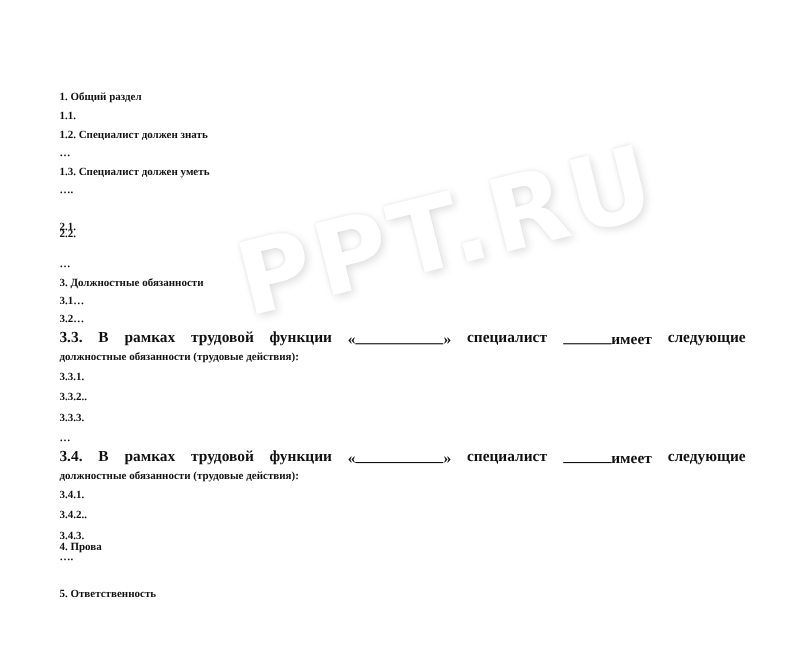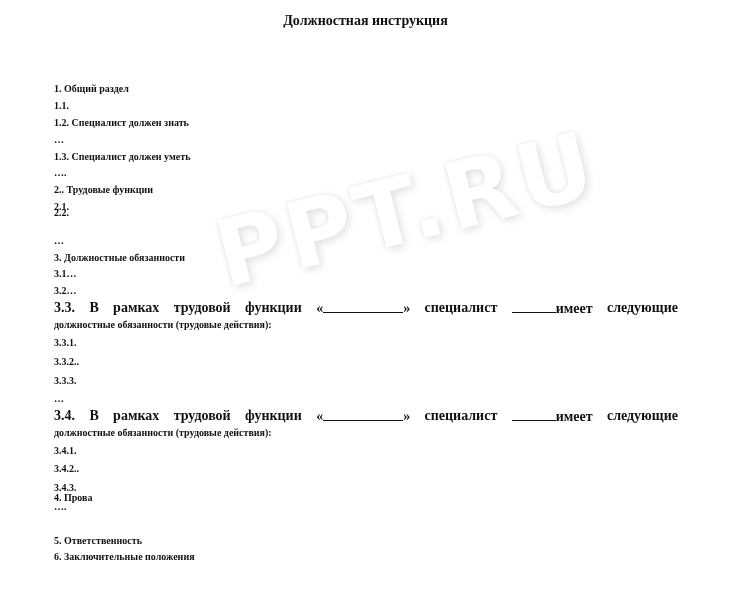--- a/index.html
+++ b/index.html
@@ -19,29 +19,27 @@
                text-shadow: 2px 3px 8px rgba(0,0,0,0.13), -1px -1px 3px rgba(0,0,0,0.05);
                pointer-events: none; }
 </style>
 </head>
 <body>
 
 <div class="page">
 
   <div class="watermark">PPT.RU</div>
 
-  <div class="title" style="top:12px">Должностная инструкция</div>
 
   <div class="line" style="top:80px">1. Общий раздел</div>
   <div class="line" style="top:97px">1.1.</div>
   <div class="line" style="top:114px">1.2. Специалист должен знать</div>
   <div class="line" style="top:131px">…</div>
   <div class="line" style="top:148px">1.3. Специалист должен уметь</div>
   <div class="line" style="top:164px">….</div>
-  <div class="line" style="top:181px">2.. Трудовые функции</div>
   <div class="line" style="top:198px">2.1.</div>
   <div class="line" style="top:204px">2.2.</div>
   <div class="line" style="top:232px">…</div>
   <div class="line" style="top:249px">3. Должностные обязанности</div>
   <div class="line" style="top:265px">3.1…</div>
   <div class="line" style="top:282px">3.2…</div>
 
   <div class="just" style="top:299px">
     <span>3.3.</span>
     <span>В</span>
@@ -71,14 +69,13 @@
     <span>следующие</span>
   </div>
   <div class="line" style="top:424px">должностные обязанности (трудовые действия):</div>
   <div class="line" style="top:442px">3.4.1.</div>
   <div class="line" style="top:460px">3.4.2..</div>
   <div class="line" style="top:479px">3.4.3.</div>
   <div class="line" style="top:498px">….</div>
 
   <div class="line" style="top:489px">4. Прова</div>
   <div class="line" style="top:532px">5. Ответственность</div>
-  <div class="line" style="top:548px">6. Заключительные положения</div>
 </div>
 
 </body></html>

